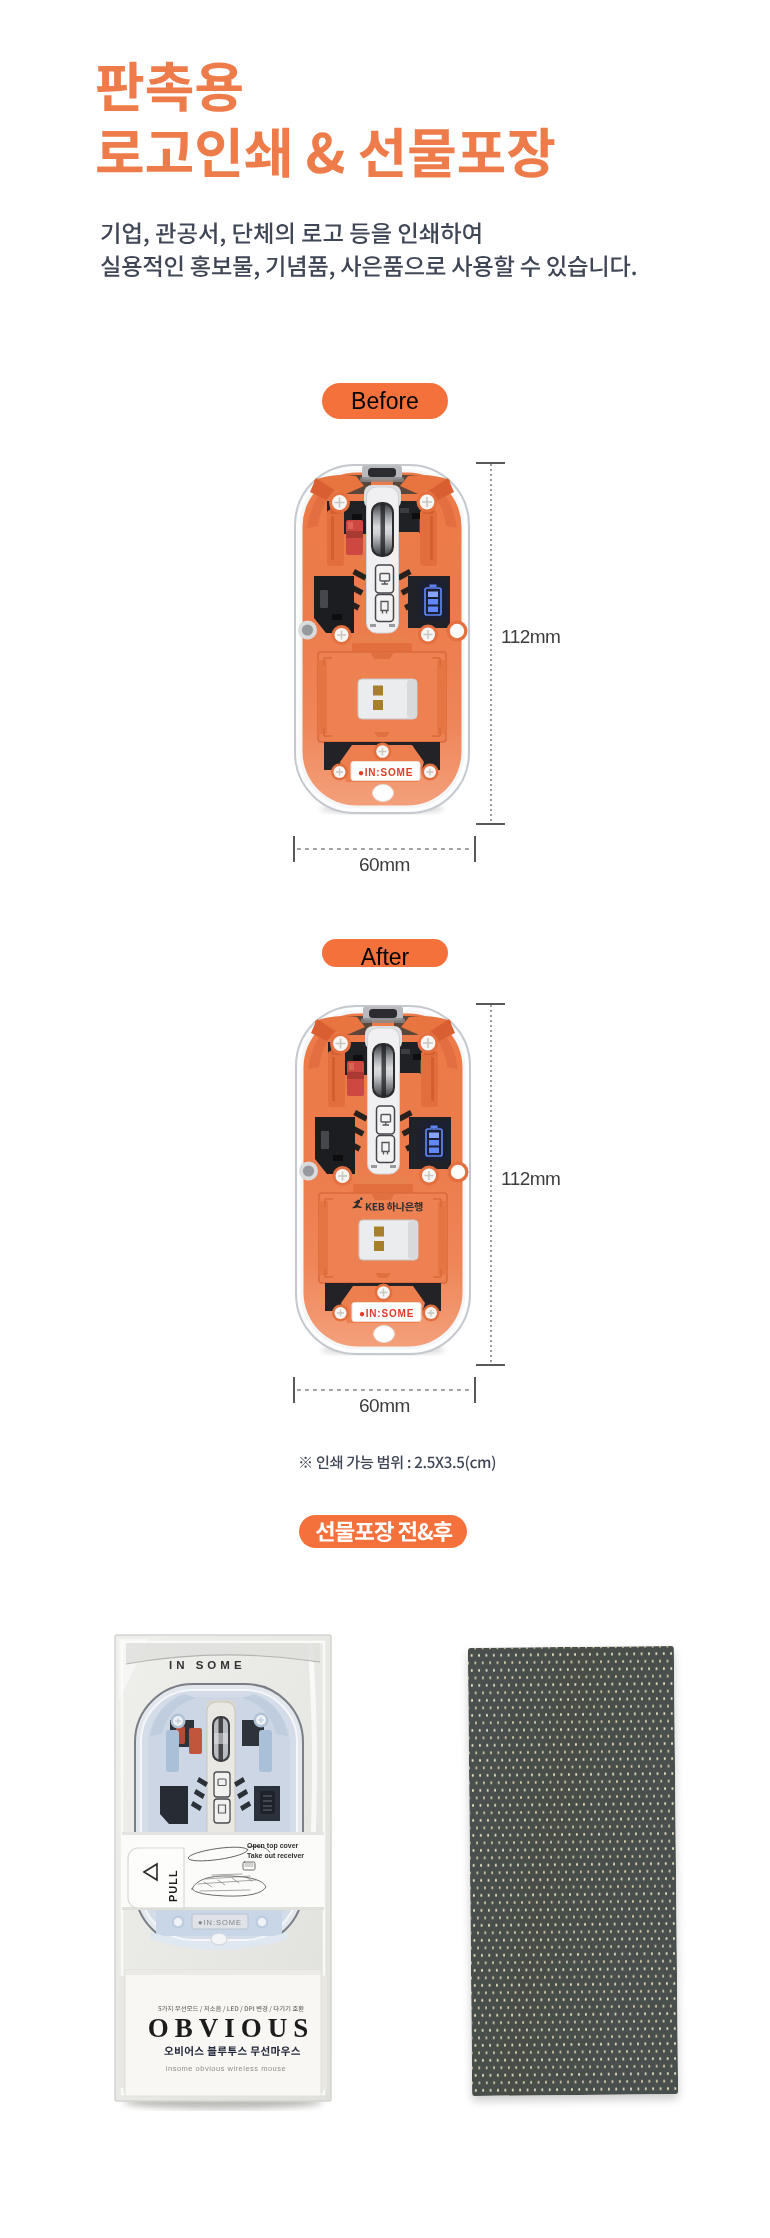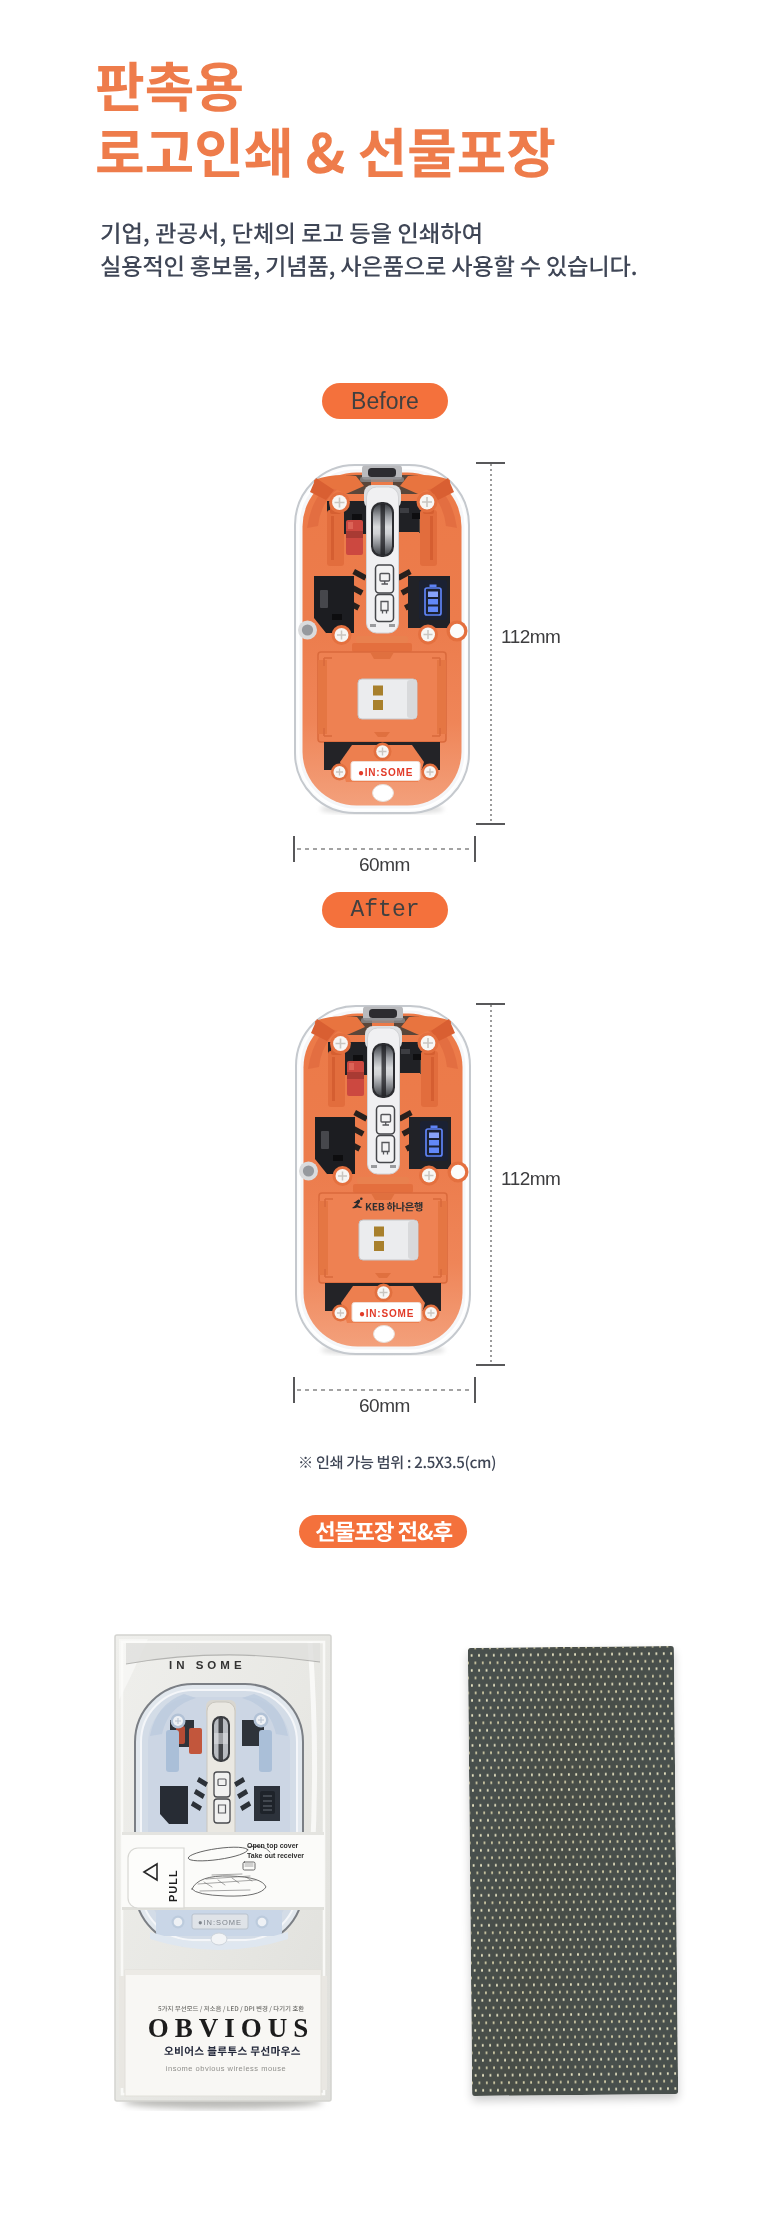--- a/index.html
+++ b/index.html
@@ -1,17 +1,17 @@
 <!DOCTYPE html>
 <html><head><meta charset="utf-8">
 <style>
 html,body{margin:0;padding:0;background:#ffffff;}
 body{font-family:"Liberation Sans",sans-serif;}
 .page{position:relative;width:770px;height:2238px;background:#ffffff;overflow:hidden;}
-.pill{position:absolute;background:#f4713c;border-radius:18px;color:#404040;text-align:center;font-size:23px;line-height:36px;}
+.pill{position:absolute;background:#f4713c;border-radius:18px;color:#000000;text-align:center;font-size:23px;line-height:36px;}
 </style></head>
 <body>
 <div class="page">
 
 <svg style="position:absolute;left:94px;top:57px" width="490" height="130" viewBox="0 0 490 130">
 <g fill="#ee7c4b">
 <path d="M3.2 -41.1H29.9V-35.4H3.2ZM2.7 -15.0 1.9 -20.8Q6.2 -20.9 11.2 -20.9Q16.3 -21.0 21.6 -21.3Q26.8 -21.6 31.6 -22.2L32.1 -17.0Q27.2 -16.1 22.0 -15.7Q16.7 -15.3 11.8 -15.2Q6.8 -15.0 2.7 -15.0ZM7.1 -36.7H14.1V-19.7H7.1ZM19.1 -36.7H25.9V-19.7H19.1ZM34.4 -45.2H41.5V-8.4H34.4ZM39.5 -31.1H48.2V-25.2H39.5ZM9.3 -1.8H43.3V3.9H9.3ZM9.3 -11.8H16.5V-0.3H9.3Z M51.9 -19.4H97.1V-13.7H51.9ZM70.9 -24.4H78.0V-17.1H70.9ZM56.9 -10.4H91.6V4.8H84.5V-4.7H56.9ZM70.9 -45.2H78.0V-37.8H70.9ZM70.4 -37.1H76.8V-36.1Q76.8 -33.3 75.4 -30.9Q74.1 -28.5 71.4 -26.7Q68.8 -24.8 64.9 -23.7Q61.0 -22.6 55.9 -22.2L53.8 -27.6Q58.3 -27.9 61.5 -28.7Q64.6 -29.5 66.6 -30.7Q68.6 -31.9 69.5 -33.3Q70.4 -34.7 70.4 -36.1ZM72.1 -37.1H78.4V-36.1Q78.4 -34.7 79.4 -33.3Q80.3 -31.9 82.3 -30.7Q84.2 -29.5 87.4 -28.7Q90.6 -27.9 95.1 -27.6L93.0 -22.2Q87.9 -22.6 84.0 -23.7Q80.1 -24.8 77.4 -26.7Q74.8 -28.5 73.4 -30.9Q72.1 -33.3 72.1 -36.1ZM56.2 -40.7H92.7V-35.1H56.2Z M111.7 -28.5H118.9V-19.3H111.7ZM129.3 -28.5H136.5V-19.3H129.3ZM101.5 -21.5H146.8V-15.9H101.5ZM124.0 -13.3Q132.2 -13.3 136.8 -11.0Q141.4 -8.6 141.4 -4.3Q141.4 0.1 136.8 2.4Q132.2 4.8 124.0 4.8Q115.9 4.8 111.3 2.4Q106.7 0.1 106.7 -4.3Q106.7 -8.6 111.3 -11.0Q115.9 -13.3 124.0 -13.3ZM124.0 -7.9Q120.7 -7.9 118.5 -7.5Q116.2 -7.1 115.1 -6.3Q114.0 -5.5 114.0 -4.3Q114.0 -3.0 115.1 -2.2Q116.2 -1.4 118.5 -1.0Q120.7 -0.6 124.0 -0.6Q127.4 -0.6 129.6 -1.0Q131.9 -1.4 133.0 -2.2Q134.1 -3.0 134.1 -4.3Q134.1 -5.5 133.0 -6.3Q131.9 -7.1 129.6 -7.5Q127.4 -7.9 124.0 -7.9ZM124.2 -44.5Q129.7 -44.5 133.8 -43.3Q137.8 -42.2 140.1 -40.0Q142.3 -37.9 142.3 -34.9Q142.3 -31.9 140.1 -29.8Q137.8 -27.6 133.8 -26.5Q129.7 -25.3 124.2 -25.3Q118.7 -25.3 114.6 -26.5Q110.5 -27.6 108.3 -29.8Q106.1 -31.9 106.1 -34.9Q106.1 -37.9 108.3 -40.0Q110.5 -42.2 114.6 -43.3Q118.7 -44.5 124.2 -44.5ZM124.2 -39.0Q120.8 -39.0 118.4 -38.6Q116.0 -38.1 114.7 -37.2Q113.5 -36.3 113.5 -34.9Q113.5 -33.5 114.7 -32.6Q116.0 -31.7 118.4 -31.2Q120.8 -30.8 124.2 -30.8Q127.6 -30.8 130.0 -31.2Q132.4 -31.7 133.6 -32.6Q134.8 -33.5 134.8 -34.9Q134.8 -36.3 133.6 -37.2Q132.4 -38.1 130.0 -38.6Q127.6 -39.0 124.2 -39.0Z" transform="translate(1,50)"></path>
 <path d="M2.2 -6.6H47.5V-0.7H2.2ZM21.2 -16.0H28.4V-4.2H21.2ZM7.3 -42.0H42.4V-25.3H14.5V-17.0H7.4V-30.9H35.3V-36.3H7.3ZM7.4 -19.8H43.5V-14.0H7.4Z M56.4 -41.0H88.1V-35.2H56.4ZM51.8 -7.1H97.0V-1.2H51.8ZM67.8 -24.2H75.0V-4.2H67.8ZM85.5 -41.0H92.7V-36.2Q92.7 -33.1 92.6 -29.6Q92.6 -26.1 92.2 -21.8Q91.7 -17.6 90.7 -12.2L83.5 -13.0Q85.0 -20.5 85.3 -26.1Q85.5 -31.7 85.5 -36.2Z M135.7 -45.2H142.9V-9.3H135.7ZM109.6 -1.8H144.2V3.9H109.6ZM109.6 -12.9H116.8V0.5H109.6ZM115.7 -42.0Q119.5 -42.0 122.6 -40.4Q125.7 -38.8 127.5 -35.9Q129.3 -33.1 129.3 -29.3Q129.3 -25.7 127.5 -22.8Q125.7 -19.9 122.6 -18.3Q119.5 -16.6 115.7 -16.6Q111.9 -16.6 108.8 -18.3Q105.7 -19.9 103.9 -22.8Q102.1 -25.7 102.1 -29.3Q102.1 -33.1 103.9 -35.9Q105.7 -38.8 108.8 -40.4Q111.9 -42.0 115.7 -42.0ZM115.7 -35.8Q113.8 -35.8 112.3 -35.1Q110.8 -34.3 110.0 -32.9Q109.1 -31.4 109.1 -29.3Q109.1 -27.3 110.0 -25.9Q110.8 -24.4 112.3 -23.7Q113.8 -22.9 115.7 -22.9Q117.5 -22.9 119.0 -23.7Q120.5 -24.4 121.4 -25.9Q122.3 -27.3 122.3 -29.3Q122.3 -31.4 121.4 -32.9Q120.5 -34.3 119.0 -35.1Q117.5 -35.8 115.7 -35.8Z M160.1 -20.1H166.9V-9.3H160.1ZM151.2 -5.4 150.3 -11.2Q152.8 -11.2 155.9 -11.2Q158.9 -11.3 162.3 -11.4Q165.7 -11.5 169.0 -11.8Q172.4 -12.1 175.3 -12.5L175.7 -7.3Q171.7 -6.4 167.2 -6.0Q162.7 -5.6 158.5 -5.5Q154.4 -5.4 151.2 -5.4ZM187.3 -45.2H194.1V4.8H187.3ZM181.7 -25.5H189.7V-19.7H181.7ZM177.0 -44.4H183.7V2.5H177.0ZM159.9 -41.4H165.5V-37.3Q165.5 -33.1 164.3 -29.3Q163.1 -25.5 160.5 -22.7Q158.0 -19.8 153.8 -18.3L150.2 -23.7Q153.7 -24.9 155.8 -27.1Q158.0 -29.2 159.0 -31.8Q159.9 -34.5 159.9 -37.3ZM161.6 -41.4H167.1V-37.3Q167.1 -34.7 168.0 -32.2Q168.9 -29.8 171.0 -27.8Q173.0 -25.8 176.2 -24.6L172.6 -19.2Q168.7 -20.7 166.3 -23.4Q163.9 -26.1 162.7 -29.7Q161.6 -33.4 161.6 -37.3Z M225.2 0.7Q221.0 0.7 218.1 -0.8Q215.1 -2.4 213.6 -4.9Q212.1 -7.5 212.1 -10.6Q212.1 -13.8 213.4 -16.1Q214.8 -18.4 216.9 -20.0Q219.0 -21.7 221.4 -23.1Q223.8 -24.4 225.9 -25.7Q228.0 -27.0 229.3 -28.5Q230.7 -29.9 230.7 -32.0Q230.7 -33.0 230.3 -33.8Q230.0 -34.5 229.4 -35.0Q228.7 -35.4 227.7 -35.4Q225.9 -35.4 224.8 -34.1Q223.7 -32.8 223.7 -30.6Q223.7 -28.1 225.1 -25.3Q226.5 -22.5 228.9 -19.6Q231.3 -16.8 234.3 -14.3Q237.2 -11.7 240.2 -9.8Q242.7 -8.2 245.0 -7.1Q247.4 -6.1 249.3 -5.7L247.4 0.7Q244.5 0.1 241.5 -1.3Q238.5 -2.7 235.4 -4.7Q231.8 -7.2 228.5 -10.4Q225.3 -13.6 222.7 -17.1Q220.1 -20.6 218.6 -24.1Q217.1 -27.5 217.1 -30.6Q217.1 -33.4 218.4 -35.6Q219.7 -37.9 222.0 -39.3Q224.4 -40.7 227.5 -40.7Q231.8 -40.7 234.3 -38.3Q236.8 -35.9 236.8 -32.0Q236.8 -29.4 235.6 -27.3Q234.3 -25.3 232.4 -23.6Q230.4 -21.9 228.2 -20.5Q226.1 -19.0 224.1 -17.6Q222.2 -16.2 220.9 -14.6Q219.7 -13.0 219.7 -11.1Q219.7 -9.4 220.5 -8.1Q221.3 -6.8 222.8 -6.1Q224.2 -5.4 226.1 -5.4Q228.3 -5.4 230.5 -6.5Q232.7 -7.7 234.7 -9.6Q237.1 -12.0 238.9 -15.2Q240.7 -18.4 241.8 -22.3H249.0Q247.7 -17.8 245.5 -13.7Q243.3 -9.6 240.1 -6.0Q237.4 -3.0 233.7 -1.1Q229.9 0.7 225.2 0.7Z M290.2 -34.6H301.8V-28.8H290.2ZM276.1 -42.2H281.9V-36.8Q281.9 -31.7 280.5 -27.2Q279.0 -22.8 276.0 -19.4Q272.9 -16.1 268.2 -14.4L264.4 -20.0Q267.5 -21.1 269.7 -22.8Q272.0 -24.5 273.4 -26.8Q274.8 -29.0 275.5 -31.6Q276.1 -34.1 276.1 -36.8ZM277.7 -42.2H283.4V-36.7Q283.4 -34.3 284.1 -32.0Q284.7 -29.6 286.1 -27.5Q287.4 -25.4 289.5 -23.8Q291.6 -22.2 294.6 -21.1L290.8 -15.6Q286.3 -17.3 283.4 -20.4Q280.5 -23.6 279.1 -27.8Q277.7 -32.0 277.7 -36.7ZM299.3 -45.2H306.5V-8.3H299.3ZM273.4 -1.8H307.6V3.9H273.4ZM273.4 -12.0H280.6V1.4H273.4Z M333.2 -21.2H340.4V-14.2H333.2ZM314.3 -25.4H359.5V-19.8H314.3ZM319.8 -43.8H353.8V-28.1H319.8ZM346.7 -38.2H326.9V-33.6H346.7ZM319.4 -16.6H354.0V-3.8H326.6V0.6H319.5V-8.8H346.9V-11.3H319.4ZM319.5 -0.9H355.3V4.5H319.5Z M363.9 -6.6H409.1V-0.8H363.9ZM382.8 -18.0H390.0V-4.0H382.8ZM367.3 -41.1H405.4V-35.4H367.3ZM367.6 -21.2H405.3V-15.6H367.6ZM374.2 -36.4H381.3V-20.6H374.2ZM391.5 -36.4H398.6V-20.6H391.5Z M424.6 -39.7H430.4V-36.5Q430.4 -31.7 428.9 -27.5Q427.4 -23.2 424.3 -20.0Q421.1 -16.8 416.3 -15.2L412.7 -20.9Q416.9 -22.3 419.5 -24.7Q422.1 -27.2 423.3 -30.3Q424.6 -33.4 424.6 -36.5ZM426.0 -39.7H431.8V-36.5Q431.8 -33.6 433.0 -30.9Q434.2 -28.1 436.7 -26.0Q439.2 -23.8 443.2 -22.6L439.8 -17.0Q435.1 -18.4 432.0 -21.3Q429.0 -24.2 427.5 -28.2Q426.0 -32.1 426.0 -36.5ZM414.6 -41.9H441.6V-36.2H414.6ZM445.6 -45.2H452.8V-15.6H445.6ZM450.8 -33.7H459.4V-27.9H450.8ZM436.5 -14.7Q441.7 -14.7 445.5 -13.5Q449.2 -12.4 451.3 -10.2Q453.4 -8.0 453.4 -5.0Q453.4 -1.9 451.3 0.3Q449.2 2.5 445.5 3.6Q441.7 4.8 436.5 4.8Q431.3 4.8 427.5 3.6Q423.6 2.5 421.6 0.3Q419.5 -1.9 419.5 -5.0Q419.5 -8.0 421.6 -10.2Q423.6 -12.4 427.5 -13.5Q431.3 -14.7 436.5 -14.7ZM436.5 -9.1Q433.3 -9.1 431.1 -8.6Q428.9 -8.2 427.8 -7.3Q426.7 -6.4 426.7 -5.0Q426.7 -3.5 427.8 -2.6Q428.9 -1.6 431.1 -1.2Q433.3 -0.7 436.5 -0.7Q439.7 -0.7 441.8 -1.2Q444.0 -1.6 445.1 -2.6Q446.2 -3.5 446.2 -5.0Q446.2 -6.4 445.1 -7.3Q444.0 -8.2 441.8 -8.6Q439.7 -9.1 436.5 -9.1Z" transform="translate(1,116)"></path>
 </g>
 </svg>
@@ -189,21 +189,21 @@
 <div style="position:absolute;left:501px;top:626px;font-size:19px;letter-spacing:-0.5px;color:#3d3d3f">112mm</div>
 
 <div style="position:absolute;left:293px;top:836px;width:2px;height:26px;background:#58585a"></div>
 
 <div style="position:absolute;left:297px;top:848px;width:175px;height:2px;background-image:repeating-linear-gradient(to right,#a3a3a3 0,#a3a3a3 4px,transparent 4px,transparent 8px)"></div>
 
 <div style="position:absolute;left:474px;top:836px;width:2px;height:26px;background:#58585a"></div>
 
 <div style="position:absolute;left:359px;top:854px;font-size:19px;letter-spacing:-0.5px;color:#3d3d3f">60mm</div>
 
-<div class="pill" style="left:322px;top:892px;width:126px;height:36px;font-family:Liberation Mono, monospace;">After</div>
+<div class="pill" style="left:322px;top:939px;width:126px;height:28px;">After</div>
 
 <svg style="position:absolute;left:295px;top:1005px" width="176" height="352" viewBox="0 0 176 352">
 <defs>
 <linearGradient id="ob295" x1="0" y1="0" x2="0" y2="1">
  <stop offset="0" stop-color="#ec7a48"></stop>
           <stop offset="0.45" stop-color="#ec7c4c"></stop>
           <stop offset="0.75" stop-color="#ef8558"></stop>
           <stop offset="1" stop-color="#f3a07b"></stop>
 </linearGradient>
 <linearGradient id="wh295" x1="0" y1="0" x2="0" y2="1">

